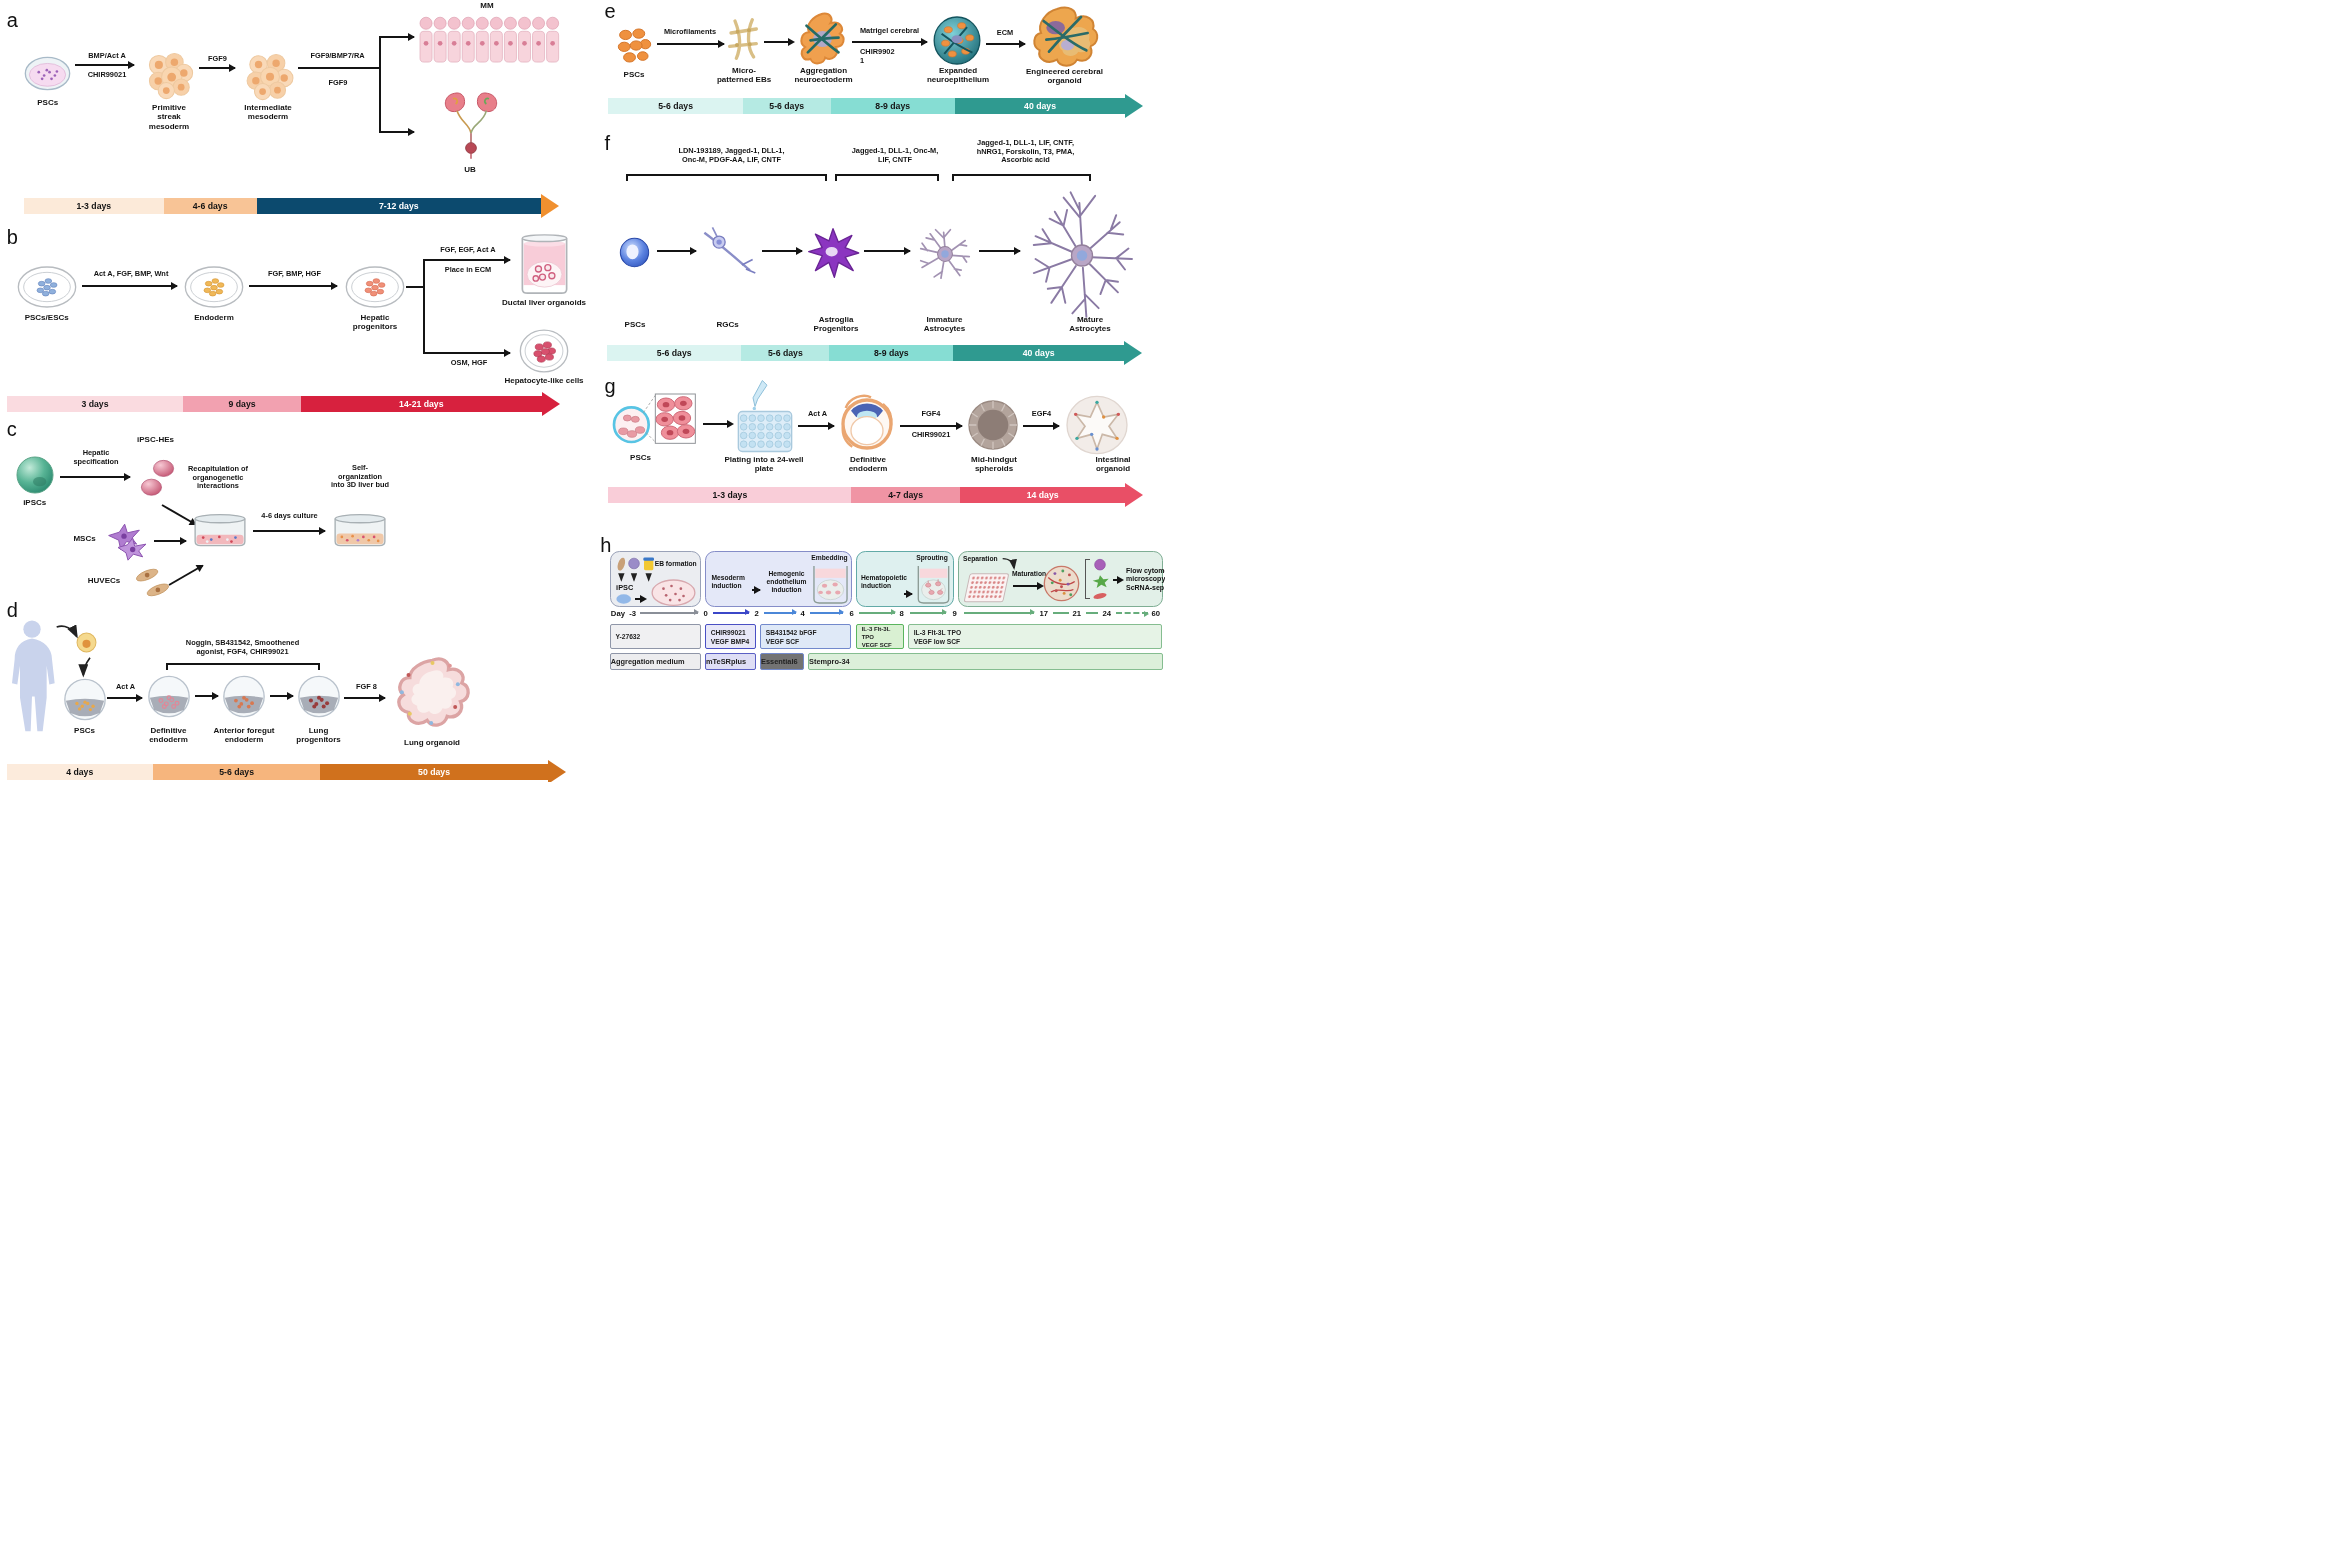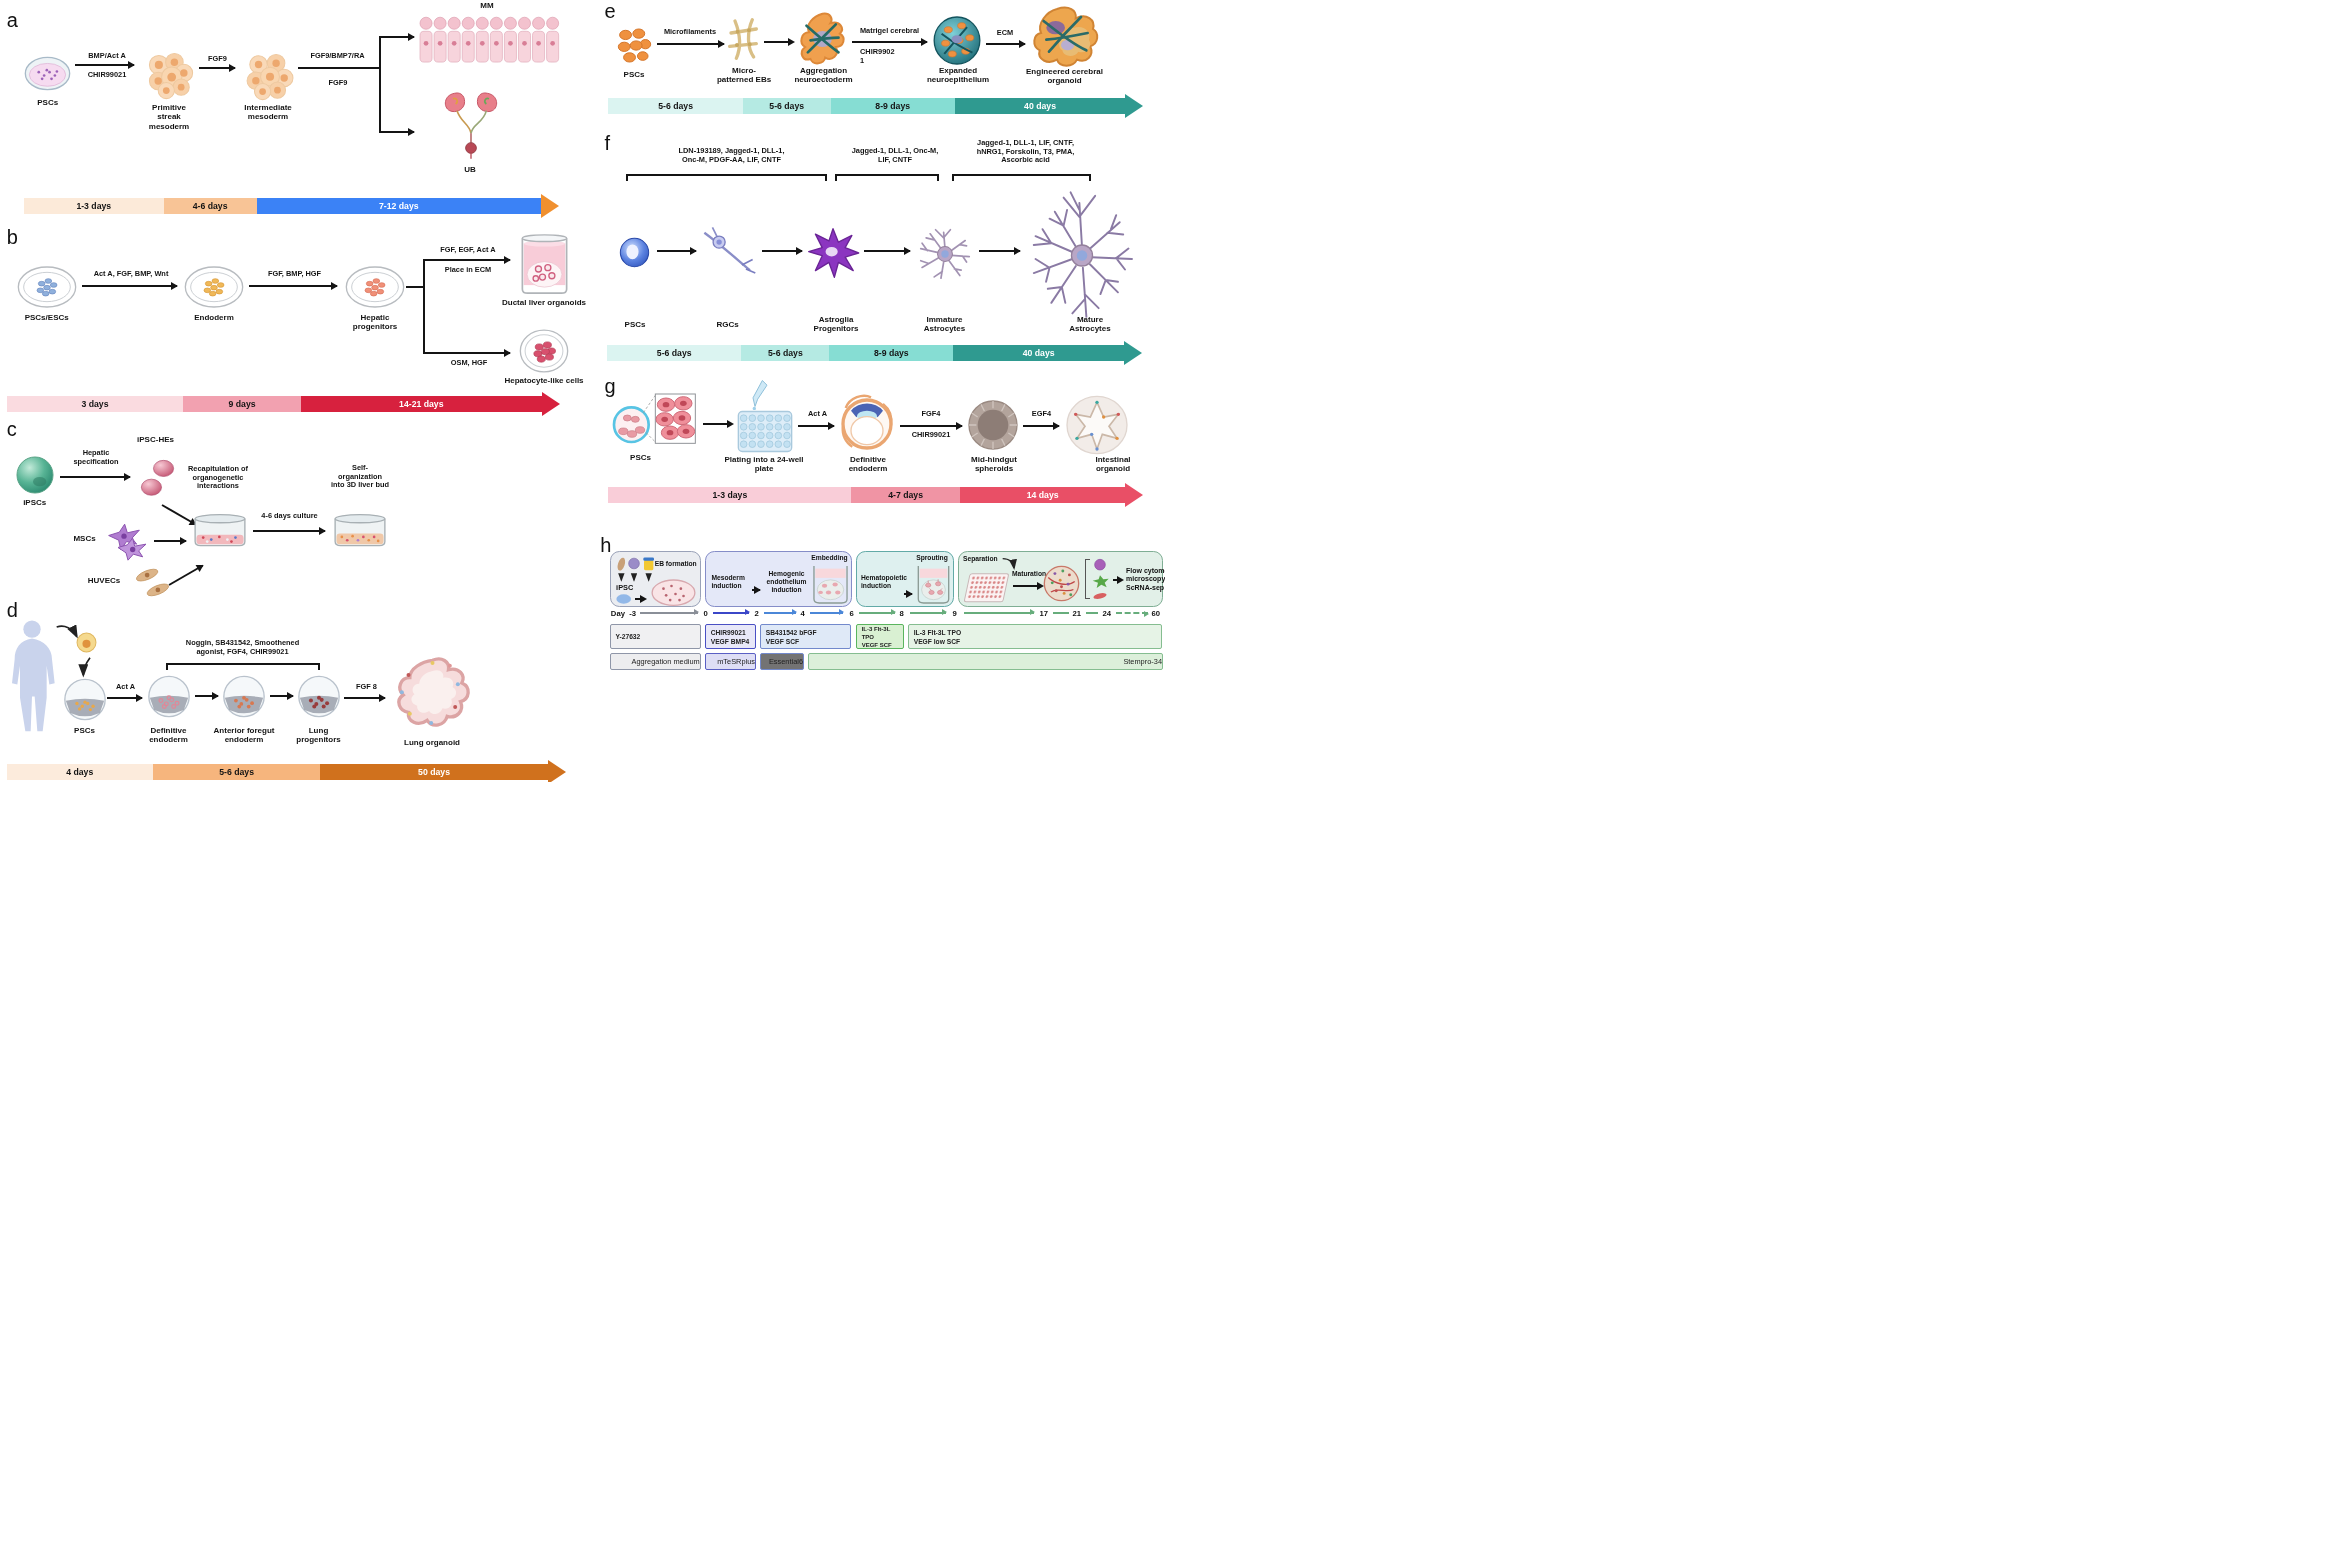--- a/index.html
+++ b/index.html
@@ -27,22 +27,22 @@
   .btxt{position:absolute;font-weight:700;font-size:6.7px;line-height:1.18;white-space:pre-line;color:#111;text-align:center}
   .btxt.lft{text-align:left}
   .dnum{position:absolute;font-weight:700;font-size:7.7px;text-align:center}
   .harr{position:absolute;height:2px;background:currentColor}
   .harr::after{content:"";position:absolute;right:-0.7px;top:-2.7px;width:0;height:0;
     border-left:5.4px solid currentColor;border-top:3.7px solid transparent;border-bottom:3.7px solid transparent}
   .harr.nohead::after{display:none}
   .harr.dash{height:0;background:none;border-top:2px dashed currentColor}
   .hbox{position:absolute;border:1.3px solid;border-radius:2px;display:flex;flex-direction:column;justify-content:center;
     padding-left:4.7px;font-size:6.7px;font-weight:700;line-height:1.35;color:#222}
-  .mbox{position:absolute;border:1.3px solid;border-radius:2px;display:flex;align-items:center;justify-content:flex-end;
-    font-size:7.4px;font-weight:400;color:#222}
+  .mbox{position:absolute;border:1.3px solid;border-radius:2px;display:flex;align-items:center;justify-content:flex-start;
+    font-size:7.4px;font-weight:700;color:#222}
   .vbracket{position:absolute;width:4.7px;border:1.3px solid #555;border-right:none}
 </style>
 </head>
 <body>
 
 <div class="figure">
 
 
 <svg width="0" height="0">
       <defs>
@@ -199,21 +199,21 @@
   </svg>
   <div class="lbl" style="left:438px;top:165px;width:64px">UB</div>
   <div class="timeline" style="left:24px;top:194px;width:535px">
     <div class="tl-bar">
       <div class="tl-seg" style="width: 27%; background: rgb(252, 234, 217);">
             <span class="tl-txt">1-3 days</span>
           </div>
       <div class="tl-seg" style="width: 18%; background: rgb(248, 196, 150);">
             <span class="tl-txt">4-6 days</span>
           </div>
-      <div class="tl-seg wt" style="width: 55%; background: #3b82f6; align-items: center;">
+      <div class="tl-seg wt" style="width: 55%; background: #0c4a6e; align-items: center;">
             <span class="tl-txt">7-12 days</span>
           </div>
     </div>
     <div class="tl-head" style="border-left-color: rgb(240, 144, 47);"></div>
   </div>
 </section>
 
 
 <section class="panel" style="left:0;top:226px;width:589px;height:192px">
   <div class="plabel" style="left:6.7px;top:0">b</div>

